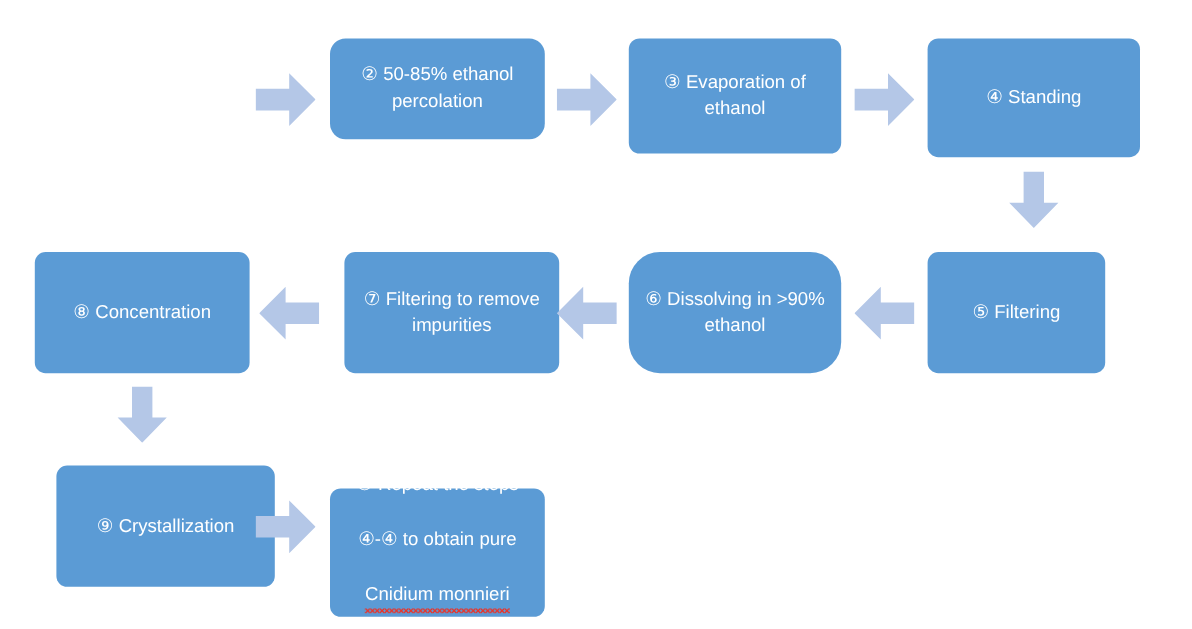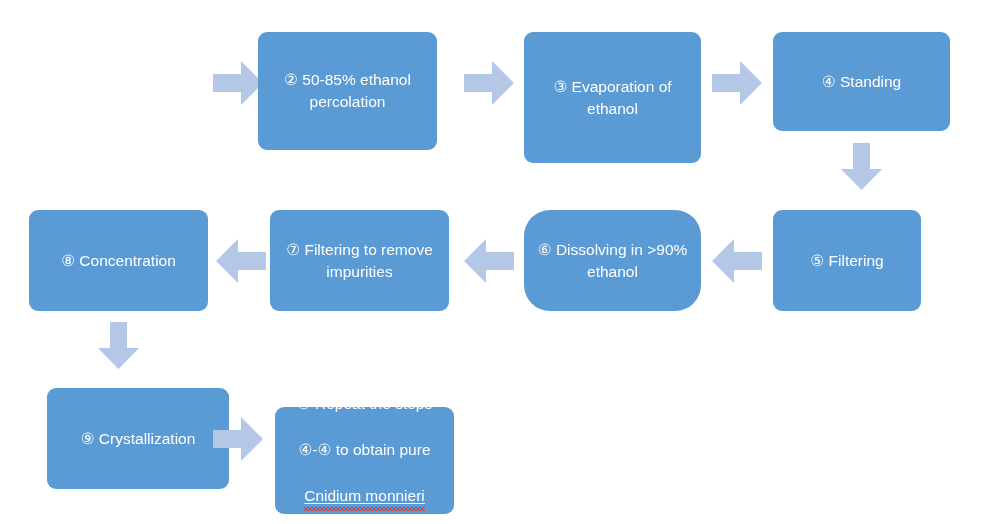--- a/index.html
+++ b/index.html
@@ -46,21 +46,20 @@
     display: block;
     width: 100%;
     height: 100%;
   }
   .arrow path {
     fill: #B4C7E7;
   }
 
   
   .species {
-    text-decoration: underline;
     text-decoration-color: #ffffff;
     text-underline-offset: 2px;
     position: relative;
     display: inline-block;
   }
   .squiggle {
     position: absolute;
     left: 0;
     right: 0;
     bottom: -4px;
@@ -77,31 +76,31 @@
 
 <div id="canvas">
 
 
   <div class="arrow" style="left:213px; top:58px; width:50px; height:50px;">
     <svg viewBox="0 0 50 50" preserveAspectRatio="none">
       <path d="M0,16 L28,16 L28,3 L50,25 L28,47 L28,34 L0,34 Z"></path>
     </svg>
   </div>
 
-  <div class="node" style="left:258px; top:32px; width:179px; height:118px;">
+  <div class="node" style="left:275px; top:32px; width:179px; height:84px;border-radius:13px;">
     <span class="label">② 50-85% ethanol percolation</span>
   </div>
 
   <div class="arrow" style="left:464px; top:58px; width:50px; height:50px;">
     <svg viewBox="0 0 50 50" preserveAspectRatio="none">
       <path d="M0,16 L28,16 L28,3 L50,25 L28,47 L28,34 L0,34 Z"></path>
     </svg>
   </div>
 
-  <div class="node" style="left:524px; top:32px; width:177px; height:131px;">
+  <div class="node" style="left:524px; top:32px; width:177px; height:96px;">
     <span class="label">③ Evaporation of ethanol</span>
   </div>
 
   <div class="arrow" style="left:712px; top:58px; width:50px; height:50px;">
     <svg viewBox="0 0 50 50" preserveAspectRatio="none">
       <path d="M0,16 L28,16 L28,3 L50,25 L28,47 L28,34 L0,34 Z"></path>
     </svg>
   </div>
 
   <div class="node" style="left:773px; top:32px; width:177px; height:99px;">
@@ -117,21 +116,21 @@
   <div class="node" style="left:29px; top:210px; width:179px; height:101px;">
     <span class="label">⑧ Concentration</span>
   </div>
 
   <div class="arrow" style="left:216px; top:236px; width:50px; height:50px;">
     <svg viewBox="0 0 50 50" preserveAspectRatio="none">
       <path d="M50,16 L22,16 L22,3 L0,25 L22,47 L22,34 L50,34 Z"></path>
     </svg>
   </div>
 
-  <div class="node" style="left:270px; top:210px; width:179px; height:101px;">
+  <div class="node" style="left:287px; top:210px; width:179px; height:101px;">
     <span class="label">⑦ Filtering to remove impurities</span>
   </div>
 
   <div class="arrow" style="left:464px; top:236px; width:50px; height:50px;">
     <svg viewBox="0 0 50 50" preserveAspectRatio="none">
       <path d="M50,16 L22,16 L22,3 L0,25 L22,47 L22,34 L50,34 Z"></path>
     </svg>
   </div>
 
   <div class="node" style="left:524px; top:210px; width:177px; height:101px;border-radius:26px;">

